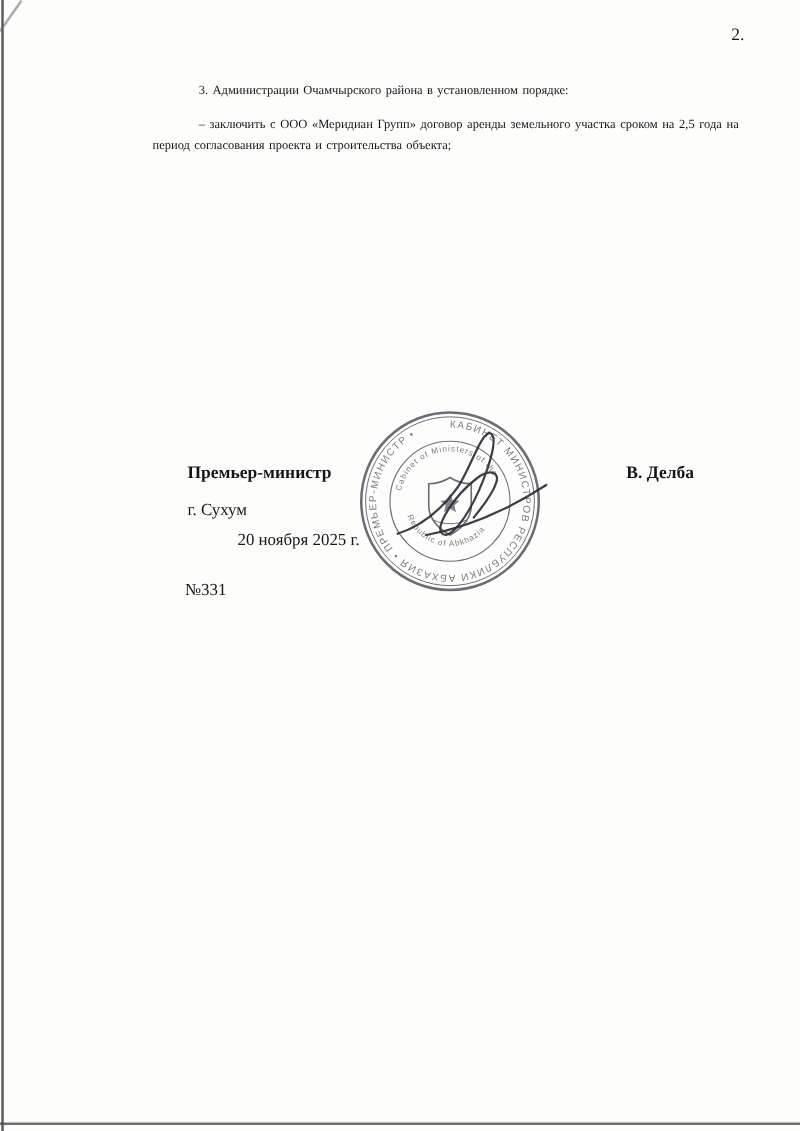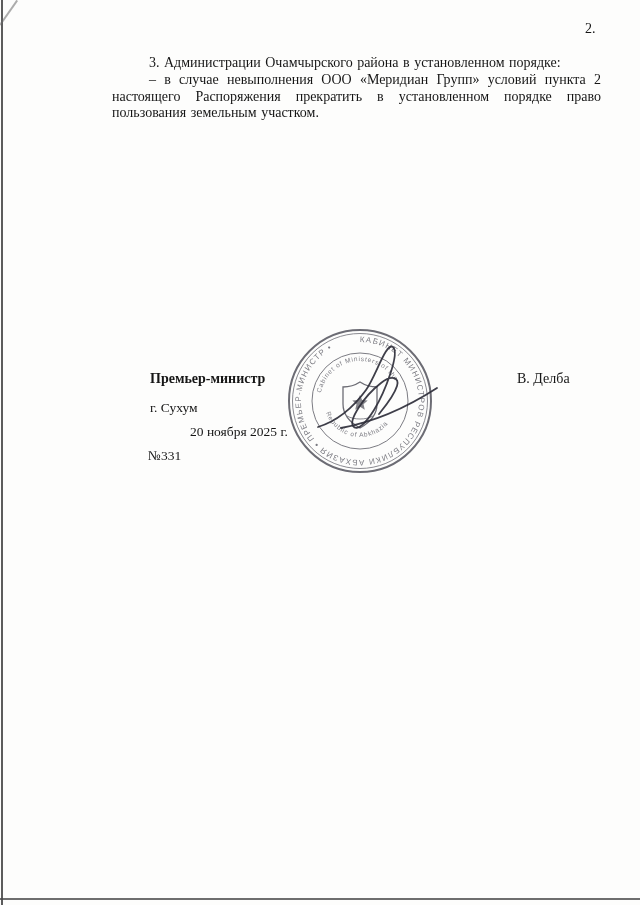--- a/index.html
+++ b/index.html
@@ -30,39 +30,39 @@
 
   .page-number {
     position: absolute; top: 21px; left: 585px;
     font-size: 14px;
   }
 
   .body-text {
     position: absolute; left: 112px; top: 55px; width: 489px;
   }
   .body-text p {
-    margin: 0;
-    font-size: 14px;
+    margin: 10px;
+    font-size: 10px;
     line-height: 16.8px;
     text-align: justify;
     text-indent: 37px;
     word-spacing: 1px;
   }
 
   .sig-title {
     position: absolute; left: 150px; top: 371px;
     font-size: 14px; font-weight: bold;
   }
   .sig-name {
-    position: absolute; left: 517px; top: 371px;
-    font-size: 14px; font-weight: normal;
+    position: absolute; left: 501px; top: 371px;
+    font-size: 14px; font-weight: bold;
   }
   .sig-city   { position: absolute; left: 150px; top: 400px; font-size: 13.5px; }
   .sig-date   { position: absolute; left: 150px; top: 424px; font-size: 13.5px; margin-left: 40px; }
-  .sig-number { position: absolute; left: 148px; top: 448px; font-size: 13.5px; }
+  .sig-number { position: absolute; left: 148px; top: 464px; font-size: 13.5px; }
 
   .stamp-wrap {
     position: absolute; left: 284px; top: 324px; width: 170px; height: 156px;
   }
   .stamp-line { stroke: #4d4d57; fill: none; }
   .stamp-text {
     fill: #4d4d57;
     font-family: "Liberation Sans", "DejaVu Sans", sans-serif;
     opacity: 0.9;
   }
@@ -77,21 +77,21 @@
 <div class="page">
 
   <div class="scan-edge-left"></div>
   <div class="scan-edge-bottom"></div>
   <div class="scan-corner-line"></div>
 
   <div class="page-number">2.</div>
 
   <div class="body-text">
     <p>3. Администрации Очамчырского района в установленном порядке:</p>
-    <p>– в случае невыполнения ООО «Меридиан Групп» условий пункта 2 настоящего Распоряжения прекратить в установленном порядке право пользования земельным участком.</p>
+    <p>– заключить с ООО «Меридиан Групп» договор аренды земельного участка сроком на 2,5 года на период согласования проекта и строительства объекта;</p>
   </div>
 
   <div class="sig-title">Премьер-министр</div>
   <div class="sig-name">В. Делба</div>
   <div class="sig-city">г. Сухум</div>
   <div class="sig-date">20 ноября 2025 г.</div>
   <div class="sig-number">№331</div>
 
   <svg class="stamp-wrap" viewBox="0 0 170 156" aria-hidden="true">
     <defs>

